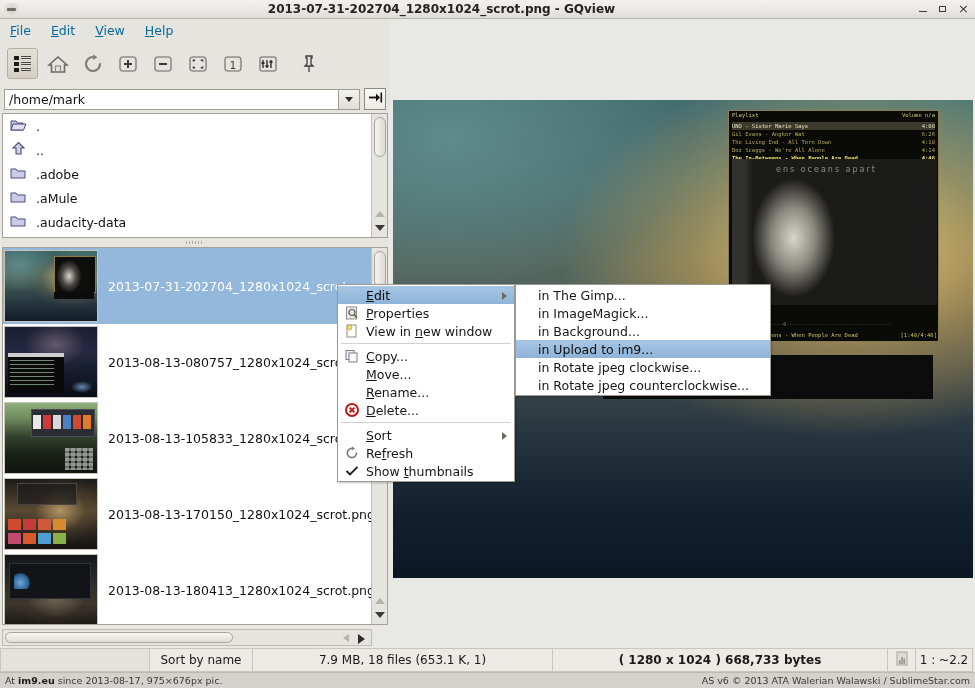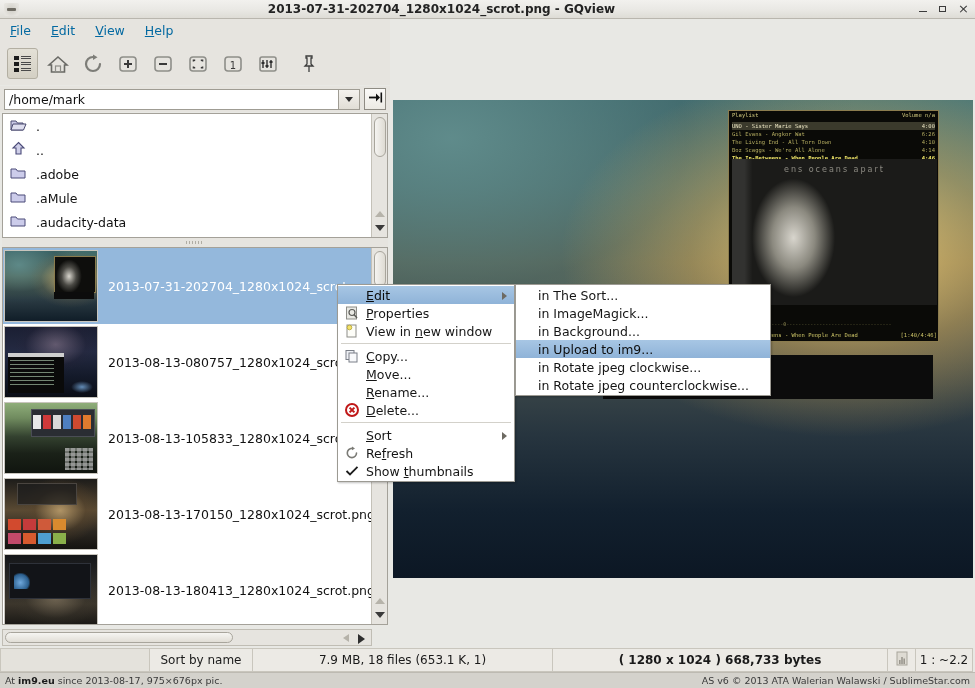--- a/index.html
+++ b/index.html
@@ -257,21 +257,21 @@
     position: absolute; left: 3px; top: 48px; width: 205px; height: 146px;
     background:
       linear-gradient(to right, rgba(255,255,255,0.10) 0 6%, rgba(0,0,0,0) 10%),
       radial-gradient(ellipse 26% 52% at 30% 54%, #d8d5cd 0%, #8b897f 40%, #1b1b19 78%),
       radial-gradient(ellipse 14% 30% at 55% 60%, #cfccc4 0%, #6e6c64 45%, #151513 80%),
       radial-gradient(ellipse 60% 70% at 82% 45%, #9a978d 0%, #3a3934 50%, #0d0d0c 85%),
       linear-gradient(to bottom, #2a2925 0%, #16150f 100%);
     overflow: hidden;
   }
   .pl-art .overlaytext {
-    position: absolute; left: 52px; top: 6px;
+    position: absolute; left: 44px; top: 6px;
     font-size: 8px; letter-spacing: 2px; color: rgba(225,222,210,0.55);
     font-family: "DejaVu Sans","Liberation Sans",sans-serif;
   }
   .pl-prog {
     position: absolute; left: 3px; bottom: 14px; width: 205px;
     font-size: 5px; color: #9a9358; letter-spacing: 0px;
   }
   .pl-foot {
     position: absolute; left: 3px; bottom: 3px; width: 205px;
     display: flex; justify-content: space-between;
@@ -797,21 +797,21 @@
       <span class="ctx-icon">
         <svg width="14" height="12" viewBox="0 0 14 12">
           <path d="M1.5 6 L5 9.5 L12.5 1.8" fill="none" stroke="#1c1c1c" stroke-width="1.8"></path>
         </svg>
       </span>
       <span class="ctx-label">Show <u>t</u>humbnails</span>
     </div>
   </div>
 
   <div class="submenu">
-    <div class="sub-item">in The Sort...</div>
+    <div class="sub-item">in The Gimp...</div>
     <div class="sub-item">in ImageMagick...</div>
     <div class="sub-item">in Background...</div>
     <div class="sub-item sel">in Upload to im9...</div>
     <div class="sub-item">in Rotate jpeg clockwise...</div>
     <div class="sub-item">in Rotate jpeg counterclockwise...</div>
   </div>
 
   <div class="statusbar">
     <div class="sb-cell first sb-blank"></div>
     <div class="sb-cell sb-sort">Sort by name</div>

